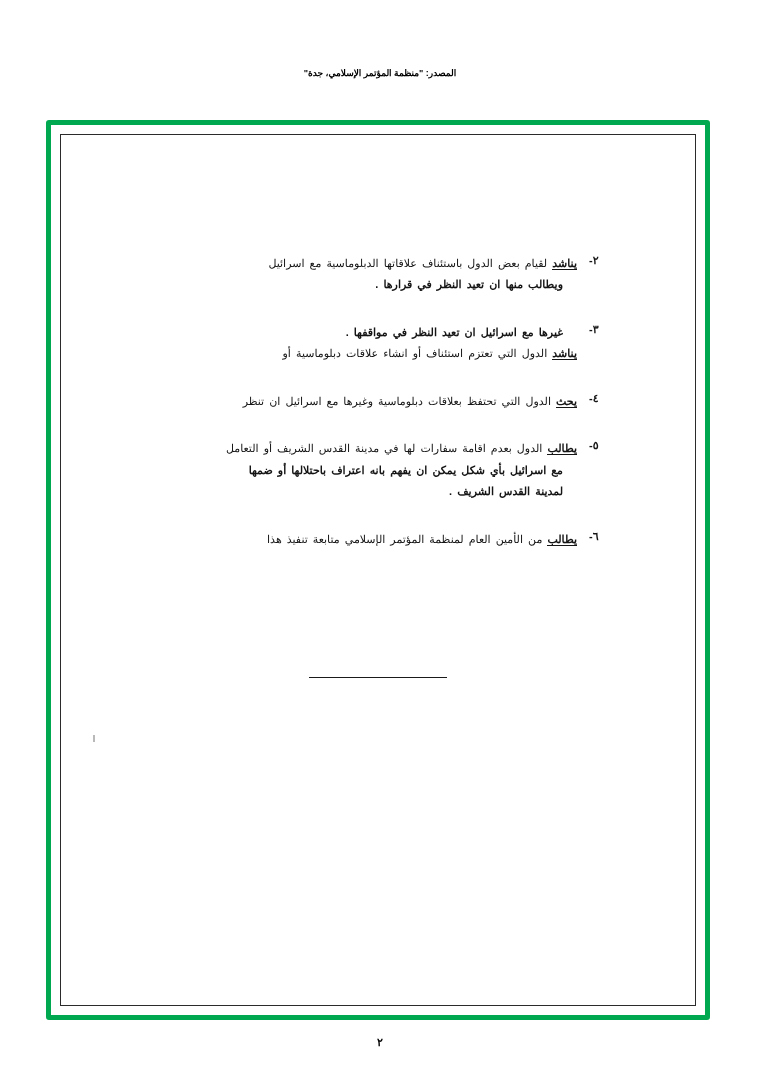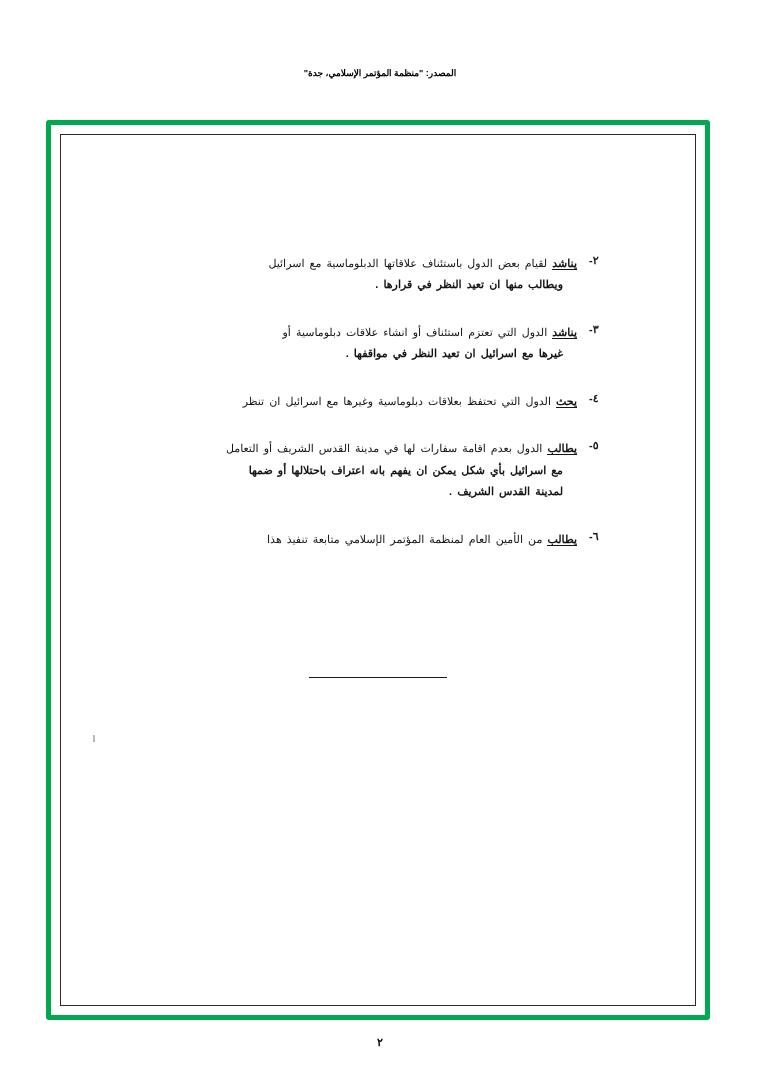--- a/index.html
+++ b/index.html
@@ -167,23 +167,23 @@
           <div class="clause-body">
             <span class="clause-line"><span class="lead">يناشد</span>
               <span>لقيام بعض الدول باستئناف علاقاتها الدبلوماسية مع اسرائيل</span></span>
             <span class="clause-line indent">ويطالب منها ان تعيد النظر في قرارها .</span>
           </div>
         </div>
 
         <div class="clause">
           <div class="clause-num">٣-</div>
           <div class="clause-body">
+            <span class="clause-line indent">غيرها مع اسرائيل ان تعيد النظر في مواقفها .</span>
             <span class="clause-line"><span class="lead">يناشد</span>
               <span>الدول التي تعتزم استئناف أو انشاء علاقات دبلوماسية أو</span></span>
-            <span class="clause-line indent">غيرها مع اسرائيل ان تعيد النظر في مواقفها .</span>
           </div>
         </div>
 
         <div class="clause">
           <div class="clause-num">٤-</div>
           <div class="clause-body">
             <span class="clause-line"><span class="lead">يحث</span>
               <span>الدول التي تحتفظ بعلاقات دبلوماسية وغيرها مع اسرائيل ان تنظر</span></span>
           </div>
         </div>

